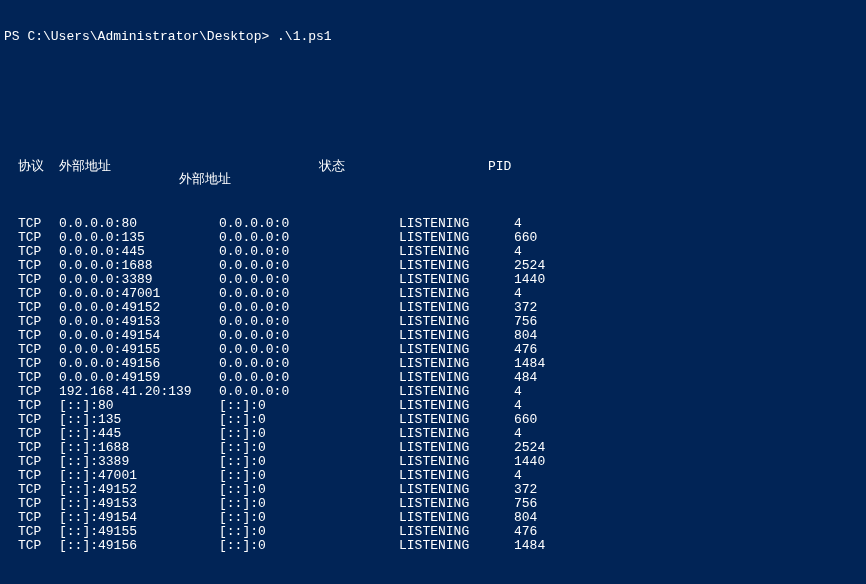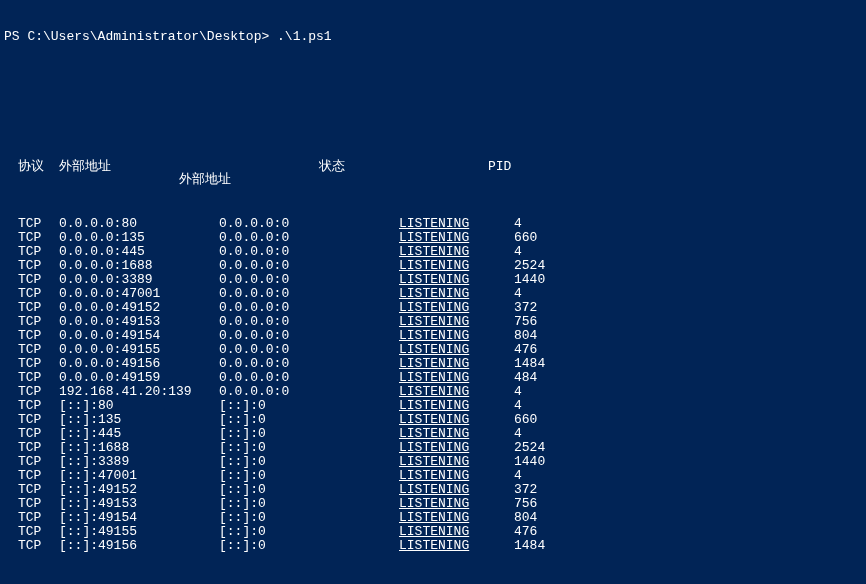--- a/index.html
+++ b/index.html
@@ -45,21 +45,20 @@
       padding-left: 14px;
     }
     .col-local {
       width: 160px;
     }
     .col-foreign {
       width: 180px;
     }
     .col-state {
       width: 115px;
-      text-decoration: underline;
     }
     .col-pid {
       width: 80px;
     }
     .hdr-proto {
       width: 55px;
       padding-left: 14px;
     }
     .hdr-local {
       width: 120px;

